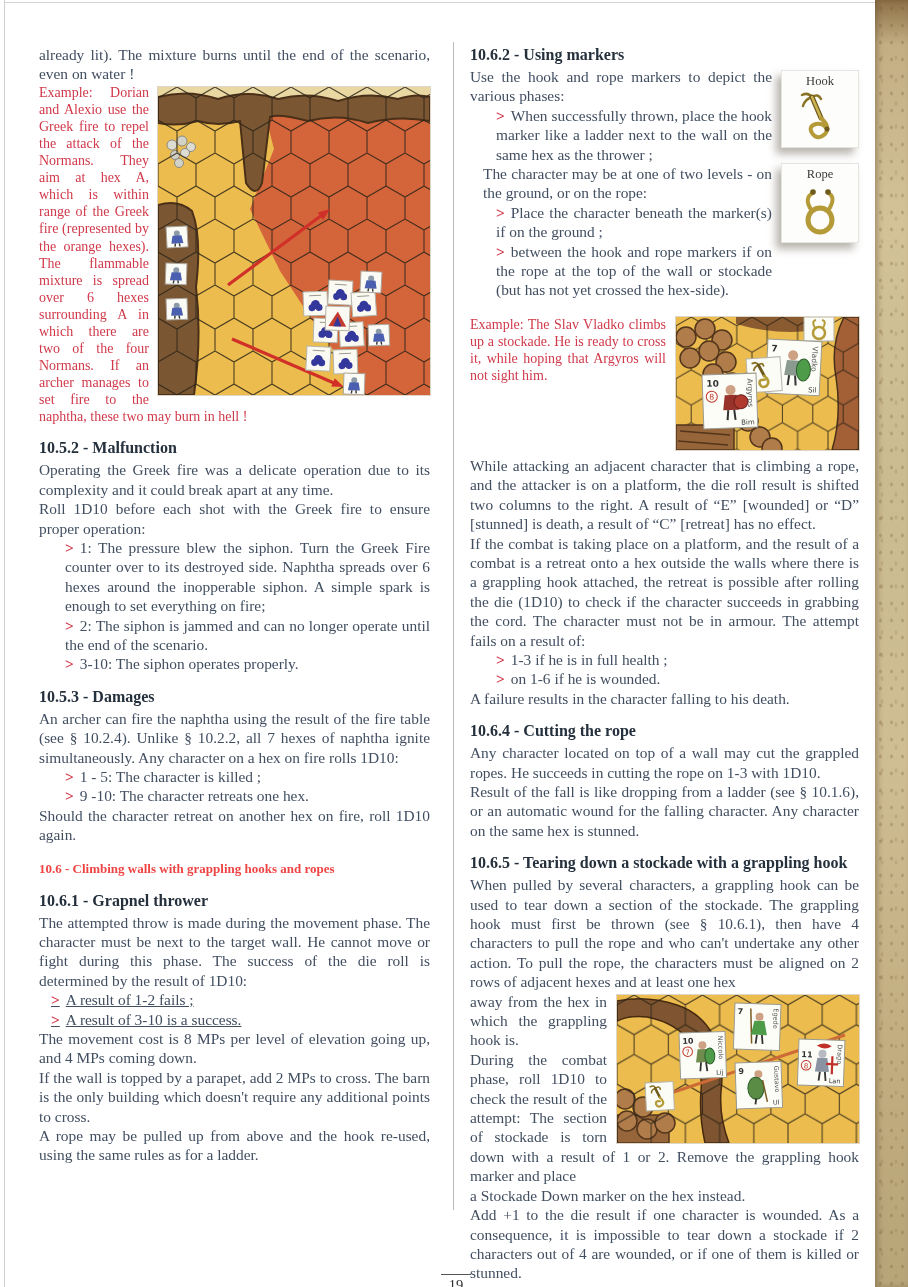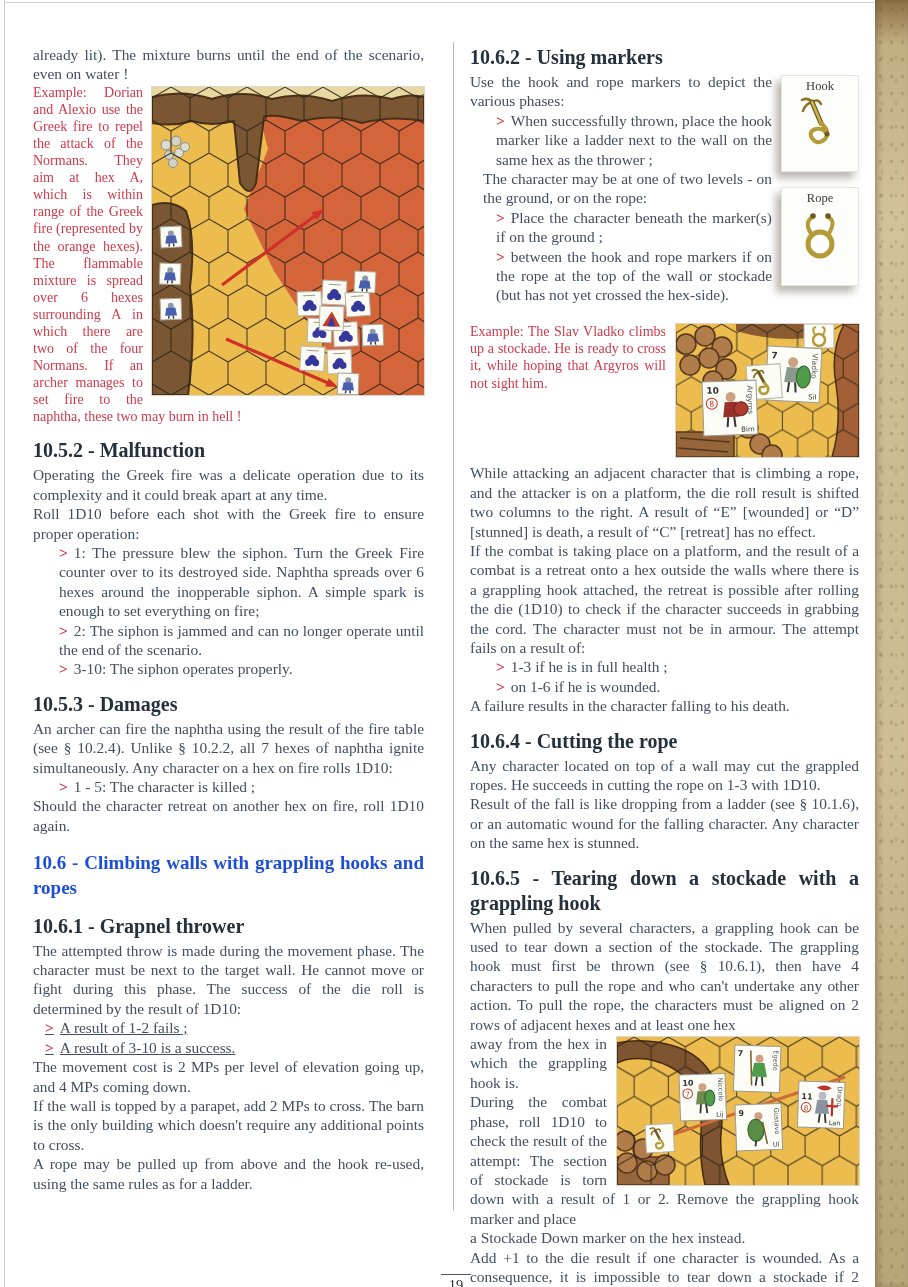--- a/index.html
+++ b/index.html
@@ -8,38 +8,38 @@
   .edge-left{position:absolute;left:4px;top:0;bottom:0;width:1px;background:#cfcfcf;}
   .edge-top{position:absolute;left:4px;top:2px;right:33px;height:1px;background:#d4d4d4;}
   .parchment{position:absolute;right:0;top:0;width:33px;height:100%;
      background:
        radial-gradient(rgba(112,86,50,.28) 1px, transparent 1.6px),
        radial-gradient(rgba(140,110,70,.22) 1px, transparent 1.8px),
        linear-gradient(180deg,#8d7046 0px,#c3ae82 45px,#d3c298 220px,#cabb90 480px,#cfbd93 760px,#c2ae80 1040px,#b7a477 1287px);
      background-size:11px 17px,14px 23px,100% 100%;
      box-shadow:inset 3px 0 5px rgba(90,70,40,.35);}
   .col{position:absolute;top:45px;font-size:15.4px;line-height:1.26;text-align:justify;}
-  .col-left{left:33px;width:391px;}
+  .col-left{left:39px;width:391px;}
   .col-right{left:470px;width:389px;}
   .col-divider{position:absolute;left:453px;top:42px;height:1168px;width:1px;background:#b9b9b9;}
   p{margin:0;}
-  h2{clear:both;margin:16px 0 4px;font-size:19px;line-height:1.3;color:#1d4ed8;text-align:justify;}
-  h3{clear:both;margin:13px 0 2px;font-size:20px;line-height:1.25;color:#25303d;}
+  h2{clear:both;margin:16px 0 4px;font-size:13px;line-height:1.3;color:#ef4444;text-align:justify;}
+  h3{clear:both;margin:13px 0 2px;font-size:16px;line-height:1.25;color:#25303d;}
   .col-right h3:first-child{margin-top:0;}
   .item{padding-left:26px;}
   .item.tight{padding-left:12px;text-decoration:underline;}
   .arrow{color:#d0394a;font-weight:bold;margin-right:6px;}
   .example{color:#d0394a;font-size:14px;line-height:1.22;text-align:justify;}
   .fig{float:right;background:#ecbd4e;box-shadow:0 0 0 1px rgba(120,90,40,.25);}
   .fig-map1{width:272px;height:308px;margin:3px 0 6px 9px;}
   .fig-map2{width:183px;height:133px;margin:1px 0 6px 10px;}
   .fig-map3{width:242px;height:148px;margin:3px 0 4px 10px;}
   .marker-col{float:right;width:78px;margin:3px 0 6px 9px;}
   .marker-card{width:76px;background:#fdfdfb;border:1px solid #e4e4e0;margin-bottom:15px;
-     box-shadow:-5px 6px 8px rgba(80,70,55,.40);text-align:center;padding:3px 0 19px;}
+     box-shadow:-5px 6px 8px rgba(80,70,55,.40);text-align:center;padding:3px 0 0;}
   .marker-label{font-size:12.5px;color:#3a3a3a;margin-bottom:1px;}
   .footer{position:absolute;left:37px;right:33px;top:1274px;text-align:center;
      font-size:14.5px;color:#2d2d2d;}
   .footer-rule{width:30px;border-top:1.5px solid #555;margin:0 auto 2px;}
   svg text{font-family:"DejaVu Sans","Liberation Sans",sans-serif;}
   .clearfix::after{content:"";display:block;clear:both;}
 </style>
 </head>
 <body>
 
@@ -123,29 +123,30 @@
     <h3>10.5.2 - Malfunction</h3>
     <p>Operating the Greek fire was a delicate operation due to its complexity and it could break apart at any time.</p>
     <p>Roll 1D10 before each shot with the Greek fire to ensure proper operation:</p>
     <div class="item"><span class="arrow">&gt;</span><span>1: The pressure blew the siphon. Turn the Greek Fire counter over to its destroyed side. Naphtha spreads over 6 hexes around the inopperable siphon. A simple spark is enough to set everything on fire;</span></div>
     <div class="item"><span class="arrow">&gt;</span><span>2: The siphon is jammed and can no longer operate until the end of the scenario.</span></div>
     <div class="item"><span class="arrow">&gt;</span><span>3-10: The siphon operates properly.</span></div>
 
     <h3>10.5.3 - Damages</h3>
     <p>An archer can fire the naphtha using the result of the fire table (see § 10.2.4). Unlike § 10.2.2, all 7 hexes of naphtha ignite simultaneously. Any character on a hex on fire rolls 1D10:</p>
     <div class="item"><span class="arrow">&gt;</span><span>1 - 5: The character is killed ;</span></div>
+    <div class="item"><span class="arrow">&gt;</span><span>9 -10: The character retreats one hex.</span></div>
     <p>Should the character retreat on another hex on fire, roll 1D10 again.</p>
 
     <h2>10.6 - Climbing walls with grappling hooks and ropes</h2>
 
     <h3>10.6.1 - Grapnel thrower</h3>
     <p>The attempted throw is made during the movement phase. The character must be next to the target wall. He cannot move or fight during this phase. The success of the die roll is determined by the result of 1D10:</p>
     <div class="item tight"><span class="arrow">&gt;</span><span>A result of 1-2 fails ;</span></div>
     <div class="item tight"><span class="arrow">&gt;</span><span>A result of 3-10 is a success.</span></div>
-    <p>The movement cost is 2 MPs per level of elevation going up, and 4 MPs coming down.</p>
+    <p>The movement cost is 8 MPs per level of elevation going up, and 4 MPs coming down.</p>
     <p>If the wall is topped by a parapet, add 2 MPs to cross. The barn is the only building which doesn't require any additional points to cross.</p>
     <p>A rope may be pulled up from above and the hook re-used, using the same rules as for a ladder.</p>
   </div>
 
   <div class="col-divider"></div>
 
   <div class="col col-right">
     <h3>10.6.2 - Using markers</h3>
 
     <div class="clearfix">

